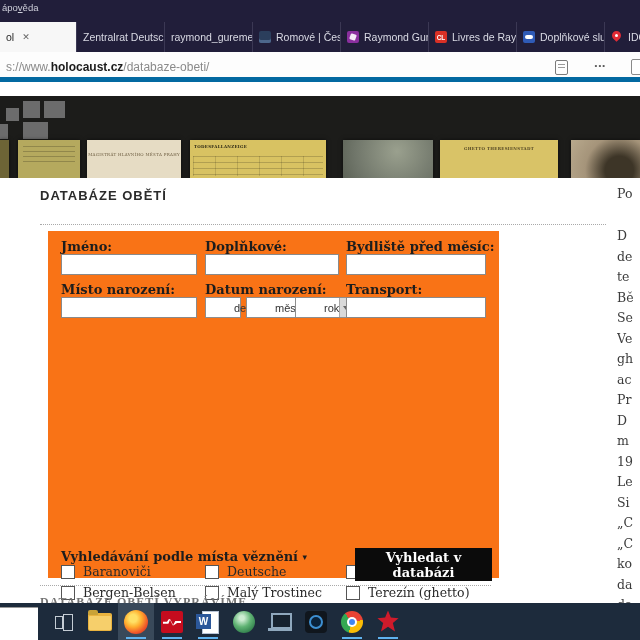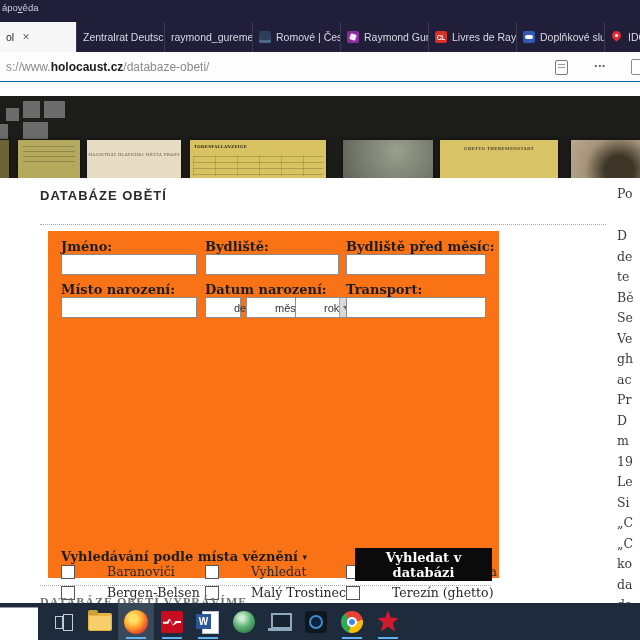--- a/index.html
+++ b/index.html
@@ -25,21 +25,21 @@
   .ticon.app-blue{background:#2f5bb7;position:relative;}
   .ticon.app-blue::after{content:"";position:absolute;left:2px;top:4px;width:8px;height:4px;
     background:#fff;border-radius:2px;}
   .ticon.pin-red{background:transparent;position:relative;}
   .ticon.pin-red::before{content:"";position:absolute;left:1px;top:0;width:9px;height:9px;
     background:#e02b35;border-radius:50% 50% 50% 0;transform:rotate(-45deg);}
   .ticon.pin-red::after{content:"";position:absolute;left:4px;top:3px;width:3px;height:3px;
     background:#fff;border-radius:50%;}
   .tclose{margin-left:8px;color:#666;font-size:9px;}
   .addressbar{position:absolute;left:0;top:52px;width:640px;height:30px;background:#fdfdfd;
-    border-bottom:1px solid #0369a1;box-sizing:border-box;}
+    border-bottom:5px solid #0369a1;box-sizing:border-box;}
   .url{position:absolute;left:6px;top:8px;font-size:12px;color:#8a8a8a;}
   .url .dom{color:#1b1b1b;font-weight:bold;}
   .reader-icon{position:absolute;right:72px;top:8px;width:11px;height:13px;
     border:1px solid #7a7a7a;border-radius:2px;}
   .reader-icon::after{content:"";position:absolute;left:2px;top:3px;width:7px;height:6px;
     background:repeating-linear-gradient(#9a9a9a 0 1px,transparent 1px 3px);}
   .more-dots{position:absolute;right:34px;top:9px;color:#555;font-size:8px;letter-spacing:1px;}
   .edge-icon{position:absolute;right:-6px;top:7px;width:13px;height:14px;
     border:1px solid #8a8a8a;border-radius:2px;background:#fff;}
   
@@ -77,21 +77,21 @@
   .sel{position:absolute;height:21px;border:1px solid #8e8e8e;background:#fff;box-sizing:border-box;
     display:flex;align-items:center;font-size:11px;color:#333;padding-left:24px;}
   .sel .sv{flex:1;padding-left:4px;}
   .sel .sb{width:13px;align-self:stretch;background:#d9d9d9;border-left:1px solid #a8a8a8;position:relative;}
   .sel .sb::after{content:"";position:absolute;left:3px;top:8px;border-left:3px solid transparent;
     border-right:3px solid transparent;border-top:4px solid #666;}
   .camps-head{position:absolute;left:13px;top:318px;font-family:"DejaVu Serif",serif;
     font-weight:bold;font-size:13px;color:#1d1d1d;}
   .camps-head .caret{font-size:9px;vertical-align:1px;}
   .camp-col{position:absolute;top:334px;}
-  .camp{display:flex;align-items:center;height:13px;margin-bottom:8px;cursor:pointer;gap:24px;}
+  .camp{display:flex;align-items:center;height:13px;margin-bottom:8px;cursor:pointer;}
   .cb{flex:0 0 auto;width:12px;height:12px;background:#fff;border:1px solid #555;position:relative;}
   .camp-label{margin-left:8px;font-family:"DejaVu Serif",serif;font-size:12.5px;color:#2a2a2a;
     white-space:nowrap;}
   .submit-btn{position:absolute;left:307px;top:317px;width:137px;height:33px;background:#0b0b0b;
     color:#fff;font-family:"DejaVu Serif",serif;font-weight:bold;font-size:13px;border:none;
     display:flex;align-items:center;justify-content:center;cursor:pointer;}
   .clipped-head{position:absolute;left:40px;top:595px;font-size:12px;font-weight:bold;
     letter-spacing:1px;color:#737373;white-space:nowrap;font-family:Liberation Serif, serif;}
   .rightcol{position:absolute;left:617px;top:186px;width:40px;overflow:hidden;
     font-family:"DejaVu Serif",serif;color:#3c3c3c;}
@@ -209,21 +209,21 @@
       <div class="cap">GHETTO THERESIENSTADT</div>
     </div>
     <div class="thumb th-photo-sepia"></div>
   </div>
 
   <div class="content-title">DATABÁZE OBĚTÍ</div>
   <div class="dotted dot1"></div>
 
   <div class="panel">
     <div class="f-label" style="left:13px;top:8px;">Jméno:</div>
-    <div class="f-label" style="left:157px;top:8px;">Bydliště:</div>
+    <div class="f-label" style="left:157px;top:8px;">Doplňkové:</div>
     <div class="f-label" style="left:298px;top:8px;">Bydliště před měsíc:</div>
     <input class="t-input" style="left: 13px; top: 23px; width: 136px;">
     <input class="t-input" style="left: 157px; top: 23px; width: 134px;">
     <input class="t-input" style="left: 298px; top: 23px; width: 140px;">
 
     <div class="f-label" style="left:157px;top:51px;">Datum narození:</div>
     <div class="f-label" style="left:13px;top:51px;">Místo narození:</div>
     <div class="f-label" style="left:298px;top:51px;">Transport:</div>
     <input class="t-input" style="left: 13px; top: 66px; width: 136px;">
     <div class="sel" style="left:157px;top:66px;width:36px;">
@@ -264,21 +264,21 @@
         <div class="camp">
           <span class="cb"></span>
           <span class="camp-label">Dachau</span>
         </div>
 
       </div>
     <div class="camp-col" style="left:157px;">
 
         <div class="camp">
           <span class="cb"></span>
-          <span class="camp-label">Vyhledat</span>
+          <span class="camp-label">Deutsche</span>
         </div>
 
         <div class="camp">
           <span class="cb"></span>
           <span class="camp-label">Malý Trostinec</span>
         </div>
 
         <div class="camp">
           <span class="cb"></span>
           <span class="camp-label">Mauthausen</span>

